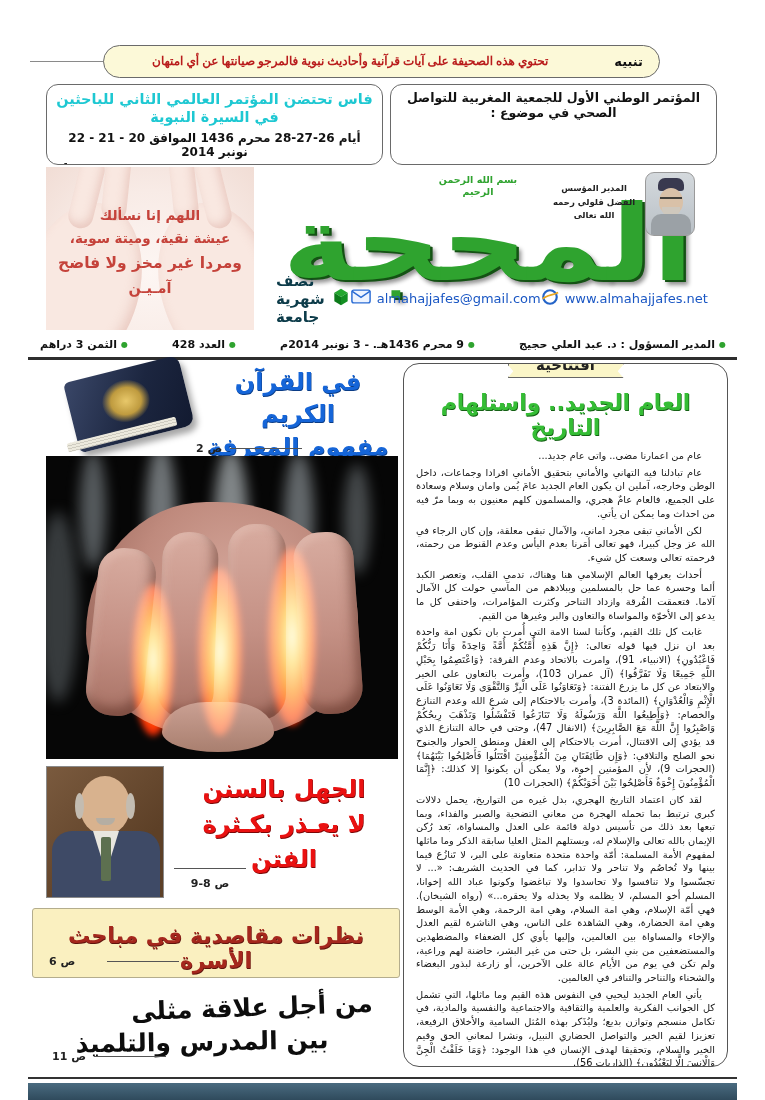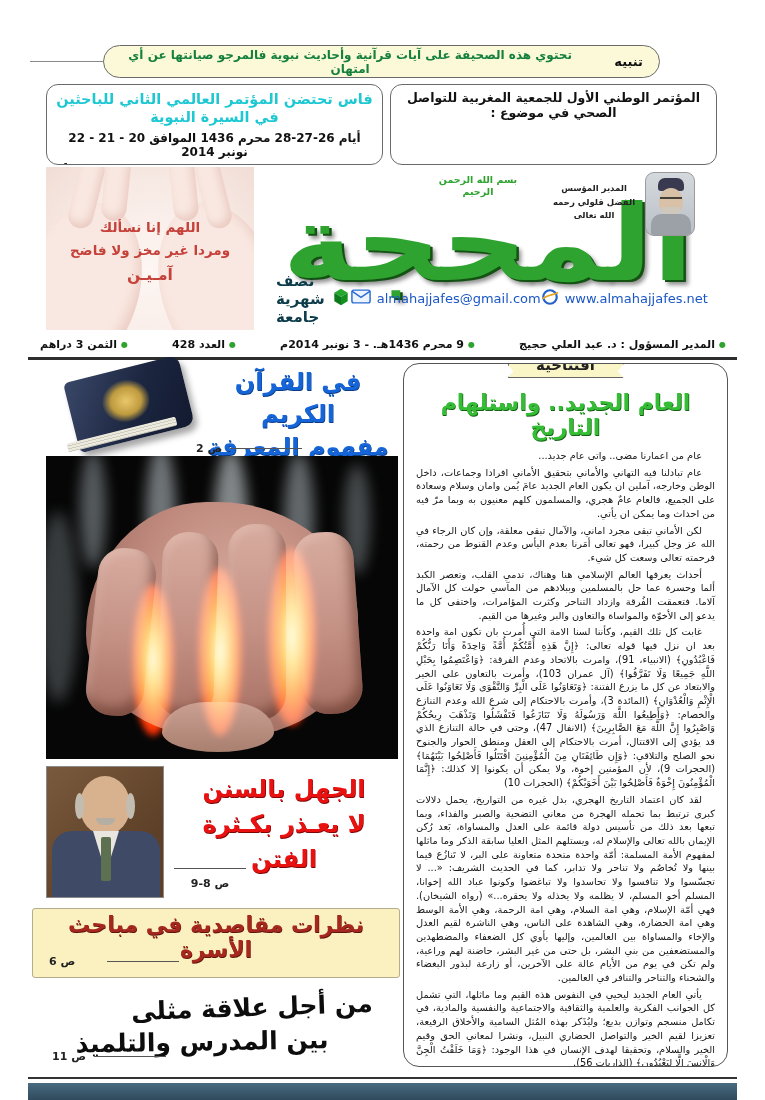--- a/index.html
+++ b/index.html
@@ -3,21 +3,21 @@
 <meta charset="utf-8">
 <style>
   * { margin:0; padding:0; box-sizing:border-box; }
   body { background:#e8e8e8; font-family:"DejaVu Sans", sans-serif; }
   .page { position:relative; width:765px; height:1100px; margin:0 auto; background:#ffffff; direction:rtl; overflow:hidden; }
 
   
   .notice-stub { position:absolute; top:61px; left:30px; width:74px; height:1px; background:#8a8a8a; }
   .notice { position:absolute; top:45px; left:103px; width:557px; height:33px; border:1px solid #6a6a6a; border-radius:17px; background:#fcf9d8; display:flex; align-items:center; padding:0 16px; }
   .notice-label { font-weight:bold; font-size:13px; color:#111; margin-left:34px; }
-  .notice-text { flex:1; text-align:center; font-size:12px; font-weight:bold; color:#15803d; }
+  .notice-text { flex:1; text-align:center; font-size:12px; font-weight:bold; color:#b91c1c;font-family:Liberation Serif, serif; }
 
   
   .hdr-box { position:absolute; top:84px; height:81px; border:1px solid #6a6a6a; border-radius:12px; background:#fff; text-align:center; padding:5px 8px 2px; overflow:hidden; }
   .hdr-seerah { left:46px; width:337px; }
   .hdr-health { left:390px; width:327px; }
   .seerah-title { color:#1ec8d2; font-weight:bold; font-size:14.5px; line-height:1.25; }
   .seerah-dates { color:#111; font-weight:bold; font-size:12px; margin-top:5px; }
   .hdr-page { text-align:left; font-size:11px; font-weight:bold; color:#222; padding:2px 6px 0; }
   .health-intro { color:#111; font-weight:bold; font-size:12.5px; }
   .health-topic { color:#1dcb1d; font-weight:bold; font-size:20px; margin-top:3px; text-shadow:0.6px 0.6px 0 #0c6b0c; }
@@ -99,21 +99,21 @@
   .m-hair-l, .m-hair-r { position:absolute; top:26px; width:9px; height:26px; background:#c3bcb1; border-radius:50%; }
   .m-hair-l { left:28px; } .m-hair-r { left:79px; }
   .m-moustache { position:absolute; left:49px; top:51px; width:19px; height:7px; background:#b5aea3; border-radius:0 0 8px 8px; }
   .m-suit { position:absolute; left:5px; top:64px; width:108px; height:68px; background:#3e4a66; border-radius:20px 20px 0 0; }
   .m-shirt { position:absolute; left:46px; top:64px; width:26px; height:42px; background:#e8e6df; clip-path:polygon(0 0,100% 0,50% 100%); }
   .m-tie { position:absolute; left:54px; top:70px; width:10px; height:44px; background:#5d7050; border-radius:2px; }
   .sunan-title { position:absolute; right:0; left:124px; top:6px; text-align:center; color:#ea1111; font-weight:bold; font-size:24px; line-height:1.45; text-shadow:0.6px 0.6px 0 #7d0606; }
   .sunan-page { left:128px; top:102px;flex-direction:column; }
 
   
-  .maqasid-box { position:absolute; top:908px; left:32px; width:368px; height:70px; background:#faf0c0; border:1px solid #b4ad8d; border-radius:3px; padding-top:3px; }
+  .maqasid-box { position:absolute; top:908px; left:32px; width:368px; height:70px; background:#faf0c0; border:1px solid #b4ad8d; border-radius:3px; padding-top:14px; }
   .maqasid-title { text-align:center; color:#a5271d; font-weight:bold; font-size:22px; text-shadow:0.5px 0.5px 0 #5e120c; }
   .maqasid-page { left:16px; top:46px;gap:32px; }
 
   
   .teacher-block { position:absolute; top:994px; left:46px; width:352px; height:82px; }
   .teacher-l1 { text-align:center; padding-left:60px; color:#0d0d0d; font-weight:bold; font-size:25px; transform:rotate(-2deg); }
   .teacher-l2 { text-align:center; padding-right:40px; color:#0d0d0d; font-weight:bold; font-size:25px; margin-top:4px; transform:rotate(-1deg); }
   .teacher-page { left:6px; top:56px; }
 
   .rule-bottom { position:absolute; top:1077px; left:28px; width:709px; height:2px; background:#333; }
@@ -149,20 +149,21 @@
 
   <div class="hands">
     <div class="hand h1"></div>
     <div class="hand h2"></div>
     <div class="hf hf1"></div>
     <div class="hf hf2"></div>
     <div class="hf hf3"></div>
     <div class="hf hf4"></div>
     <div class="prayer-text">
         <p>اللهم إنا نسألك</p>
+        <p>عيشة نقية، وميتة سوية،</p>
         <p>ومردا غير مخز ولا فاضح</p>
         <p>آمـيـن</p>
       </div>
   </div>
 
   <div class="masthead-title">المحجة</div>
   <div class="bismillah">بسم الله الرحمن الرحيم</div>
   <div class="founder-photo">
     <div class="f-cap"></div>
     <div class="f-face"></div>

